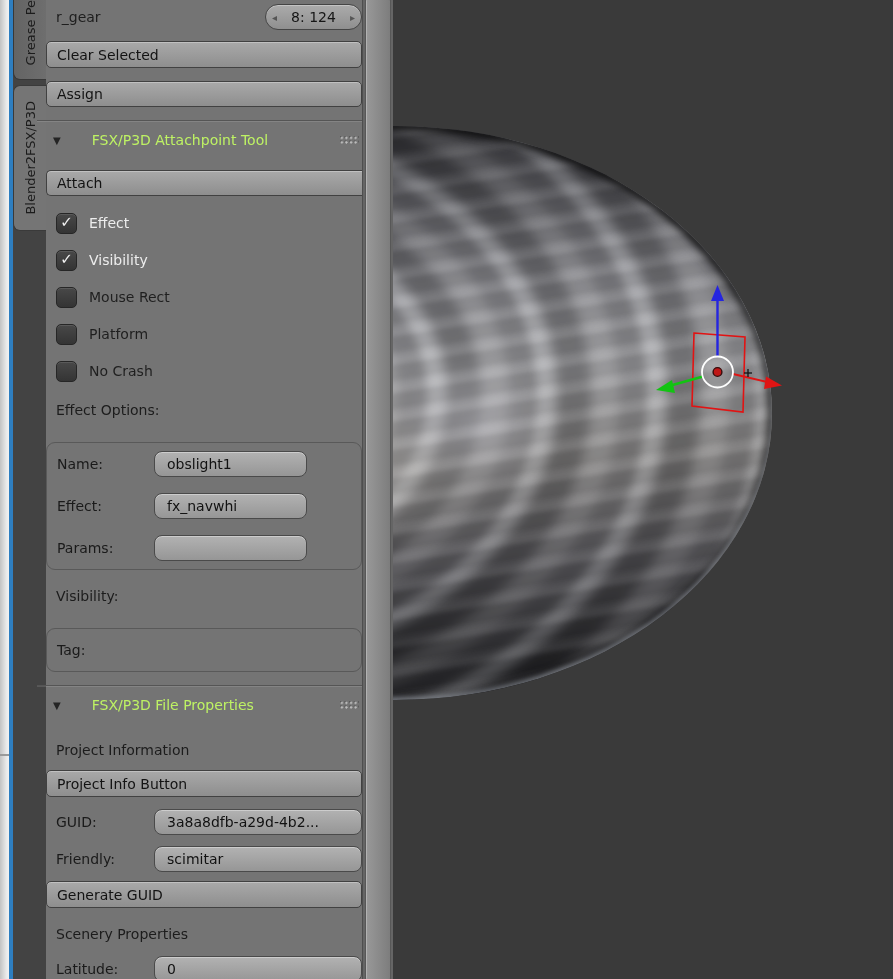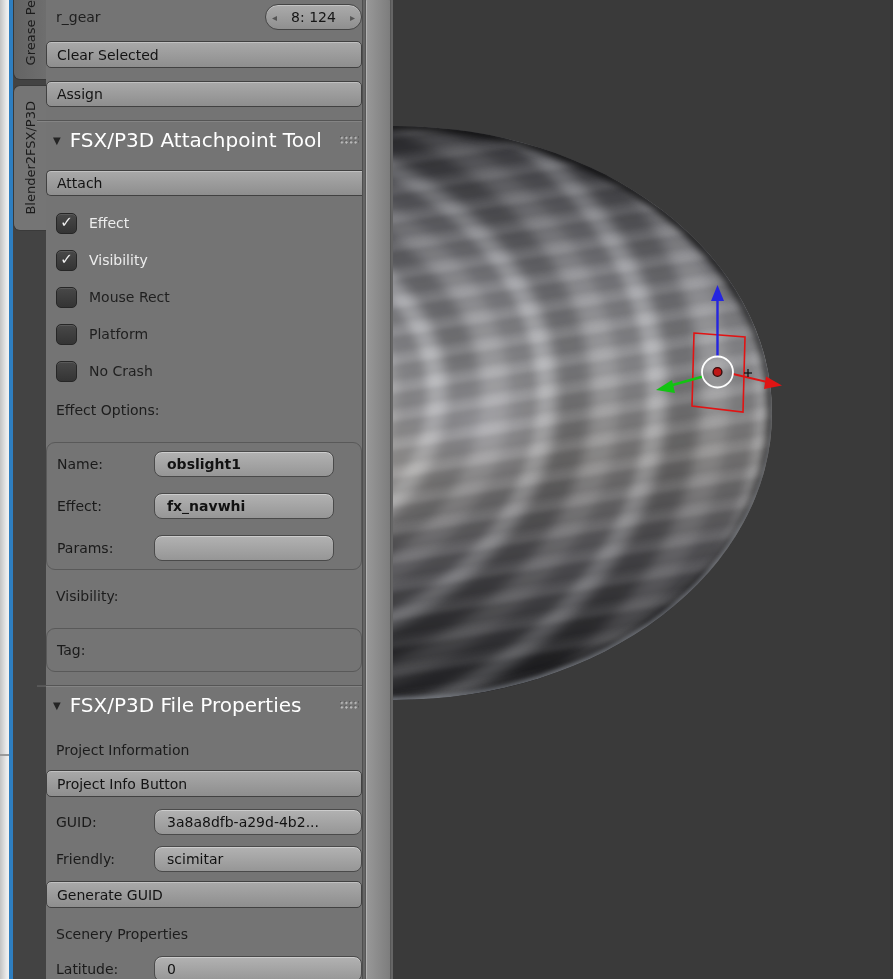--- a/index.html
+++ b/index.html
@@ -47,21 +47,21 @@
     display:flex; align-items:center; padding-left:10px; font-size:14px; color:#131313; cursor:pointer; width:100%; }
   .btn-assign { margin-top:13px; height:26px; }
   .btn-clearsel { margin-top:10px; }
 
   .sep { margin-top:13px; height:2px; border-top:1px solid #555;
     border-bottom:1px solid rgba(255,255,255,.12); margin-left:-9px; margin-right:-9px; }
 
   
   .phead { margin-top:8px; height:20px; display:flex; align-items:center; padding-left:7px; cursor:pointer; }
   .phead .tri { font-size:10px; color:#242424; margin-right:9px; }
-  .phead .ptitle { font-size:20px; color:#ffffff; flex:1; }
+  .phead .ptitle { font-size:14px; color:#bef264; flex:1;margin-left:22px; }
   .grip { width:19px; height:9px; margin-right:3px; cursor:grab;
     background-image:
       radial-gradient(circle at 1.2px 1.2px, rgba(255,255,255,.55) 1px, transparent 1.4px),
       radial-gradient(circle at .9px .9px, #4c4c4c 1px, transparent 1.4px);
     background-size:4.6px 4.6px; background-position:.6px .6px, 0 0; }
 
   
   .joined { margin-top:20px; display:flex; height:26px; }
   .joined .btn { height:100%; margin:0; }
   .joined .btn.first { border-radius:5px 0 0 5px; border-right:none; }
@@ -82,21 +82,21 @@
   .subhead { margin-top:20px; padding-left:10px; font-size:14px; color:#1c1c1c; height:16px; }
 
   
   .gbox { margin-top:24px; border:1px solid #595959; border-radius:9px; padding:8px; }
   .fld-row { display:flex; align-items:center; height:26px; }
   .fld-row + .fld-row { margin-top:16px; }
   .fld-label { font-size:14px; color:#1a1a1a; padding-left:2px; width:99px; flex:none; }
   .tfield { height:26px; border-radius:8px; background:linear-gradient(180deg,#b2b2b2,#969696);
     border:1px solid #4a4a4a; box-shadow:inset 0 1px 0 rgba(255,255,255,.35);
     font-size:14px; color:#121212; padding:0 12px; font-family:inherit; outline:none; }
-  .gbox .tfield { width:180px;font-weight:bold; }
+  .gbox .tfield { width:153px; }
 
   
   .dropdown { position:relative; width:180px; height:27px; border-radius:6px;
     background:linear-gradient(180deg,#333333,#3e3e3e); border:1px solid #202020;
     box-shadow:inset 0 1px 0 rgba(255,255,255,.07);
     display:flex; align-items:center; justify-content:center; font-size:14px; color:#e9e9e9; cursor:pointer; }
   .dd-arrows { position:absolute; right:7px; top:50%; transform:translateY(-50%); display:flex; flex-direction:column; gap:3px; }
   .dd-arrows i { display:block; width:0; height:0; border-left:4px solid transparent; border-right:4px solid transparent; }
   .dd-arrows .up { border-bottom:5px solid #d2d2d2; }
   .dd-arrows .down { border-top:5px solid #d2d2d2; }

